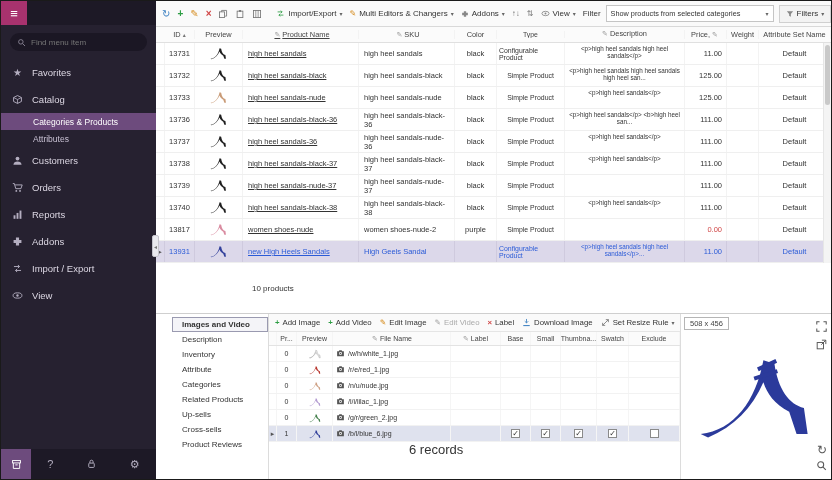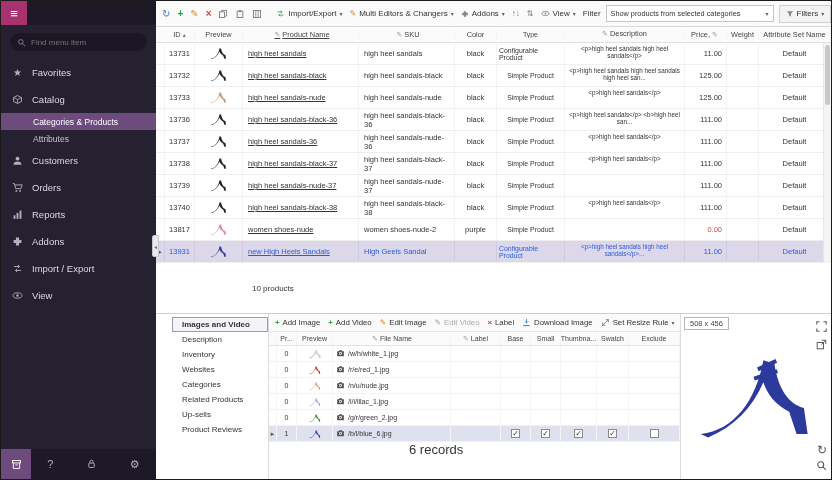--- a/index.html
+++ b/index.html
@@ -533,30 +533,33 @@
         <div class="tab active">
             <span>Images and Video</span>
           </div>
         <div class="tab">
             <span>Description</span>
           </div>
         <div class="tab">
             <span>Inventory</span>
           </div>
         <div class="tab">
-            <span>Websites</span>
+            <span>Attribute</span>
           </div>
         <div class="tab">
             <span>Categories</span>
           </div>
         <div class="tab">
             <span>Related Products</span>
           </div>
         <div class="tab">
             <span>Up-sells</span>
+          </div>
+        <div class="tab">
+            <span>Cross-sells</span>
           </div>
         <div class="tab">
             <span>Product Reviews</span>
           </div>
       </div>
 
       <div class="images">
         <div class="img-toolbar">
           <span class="tbtn">
               <span class="t-green">+</span>

